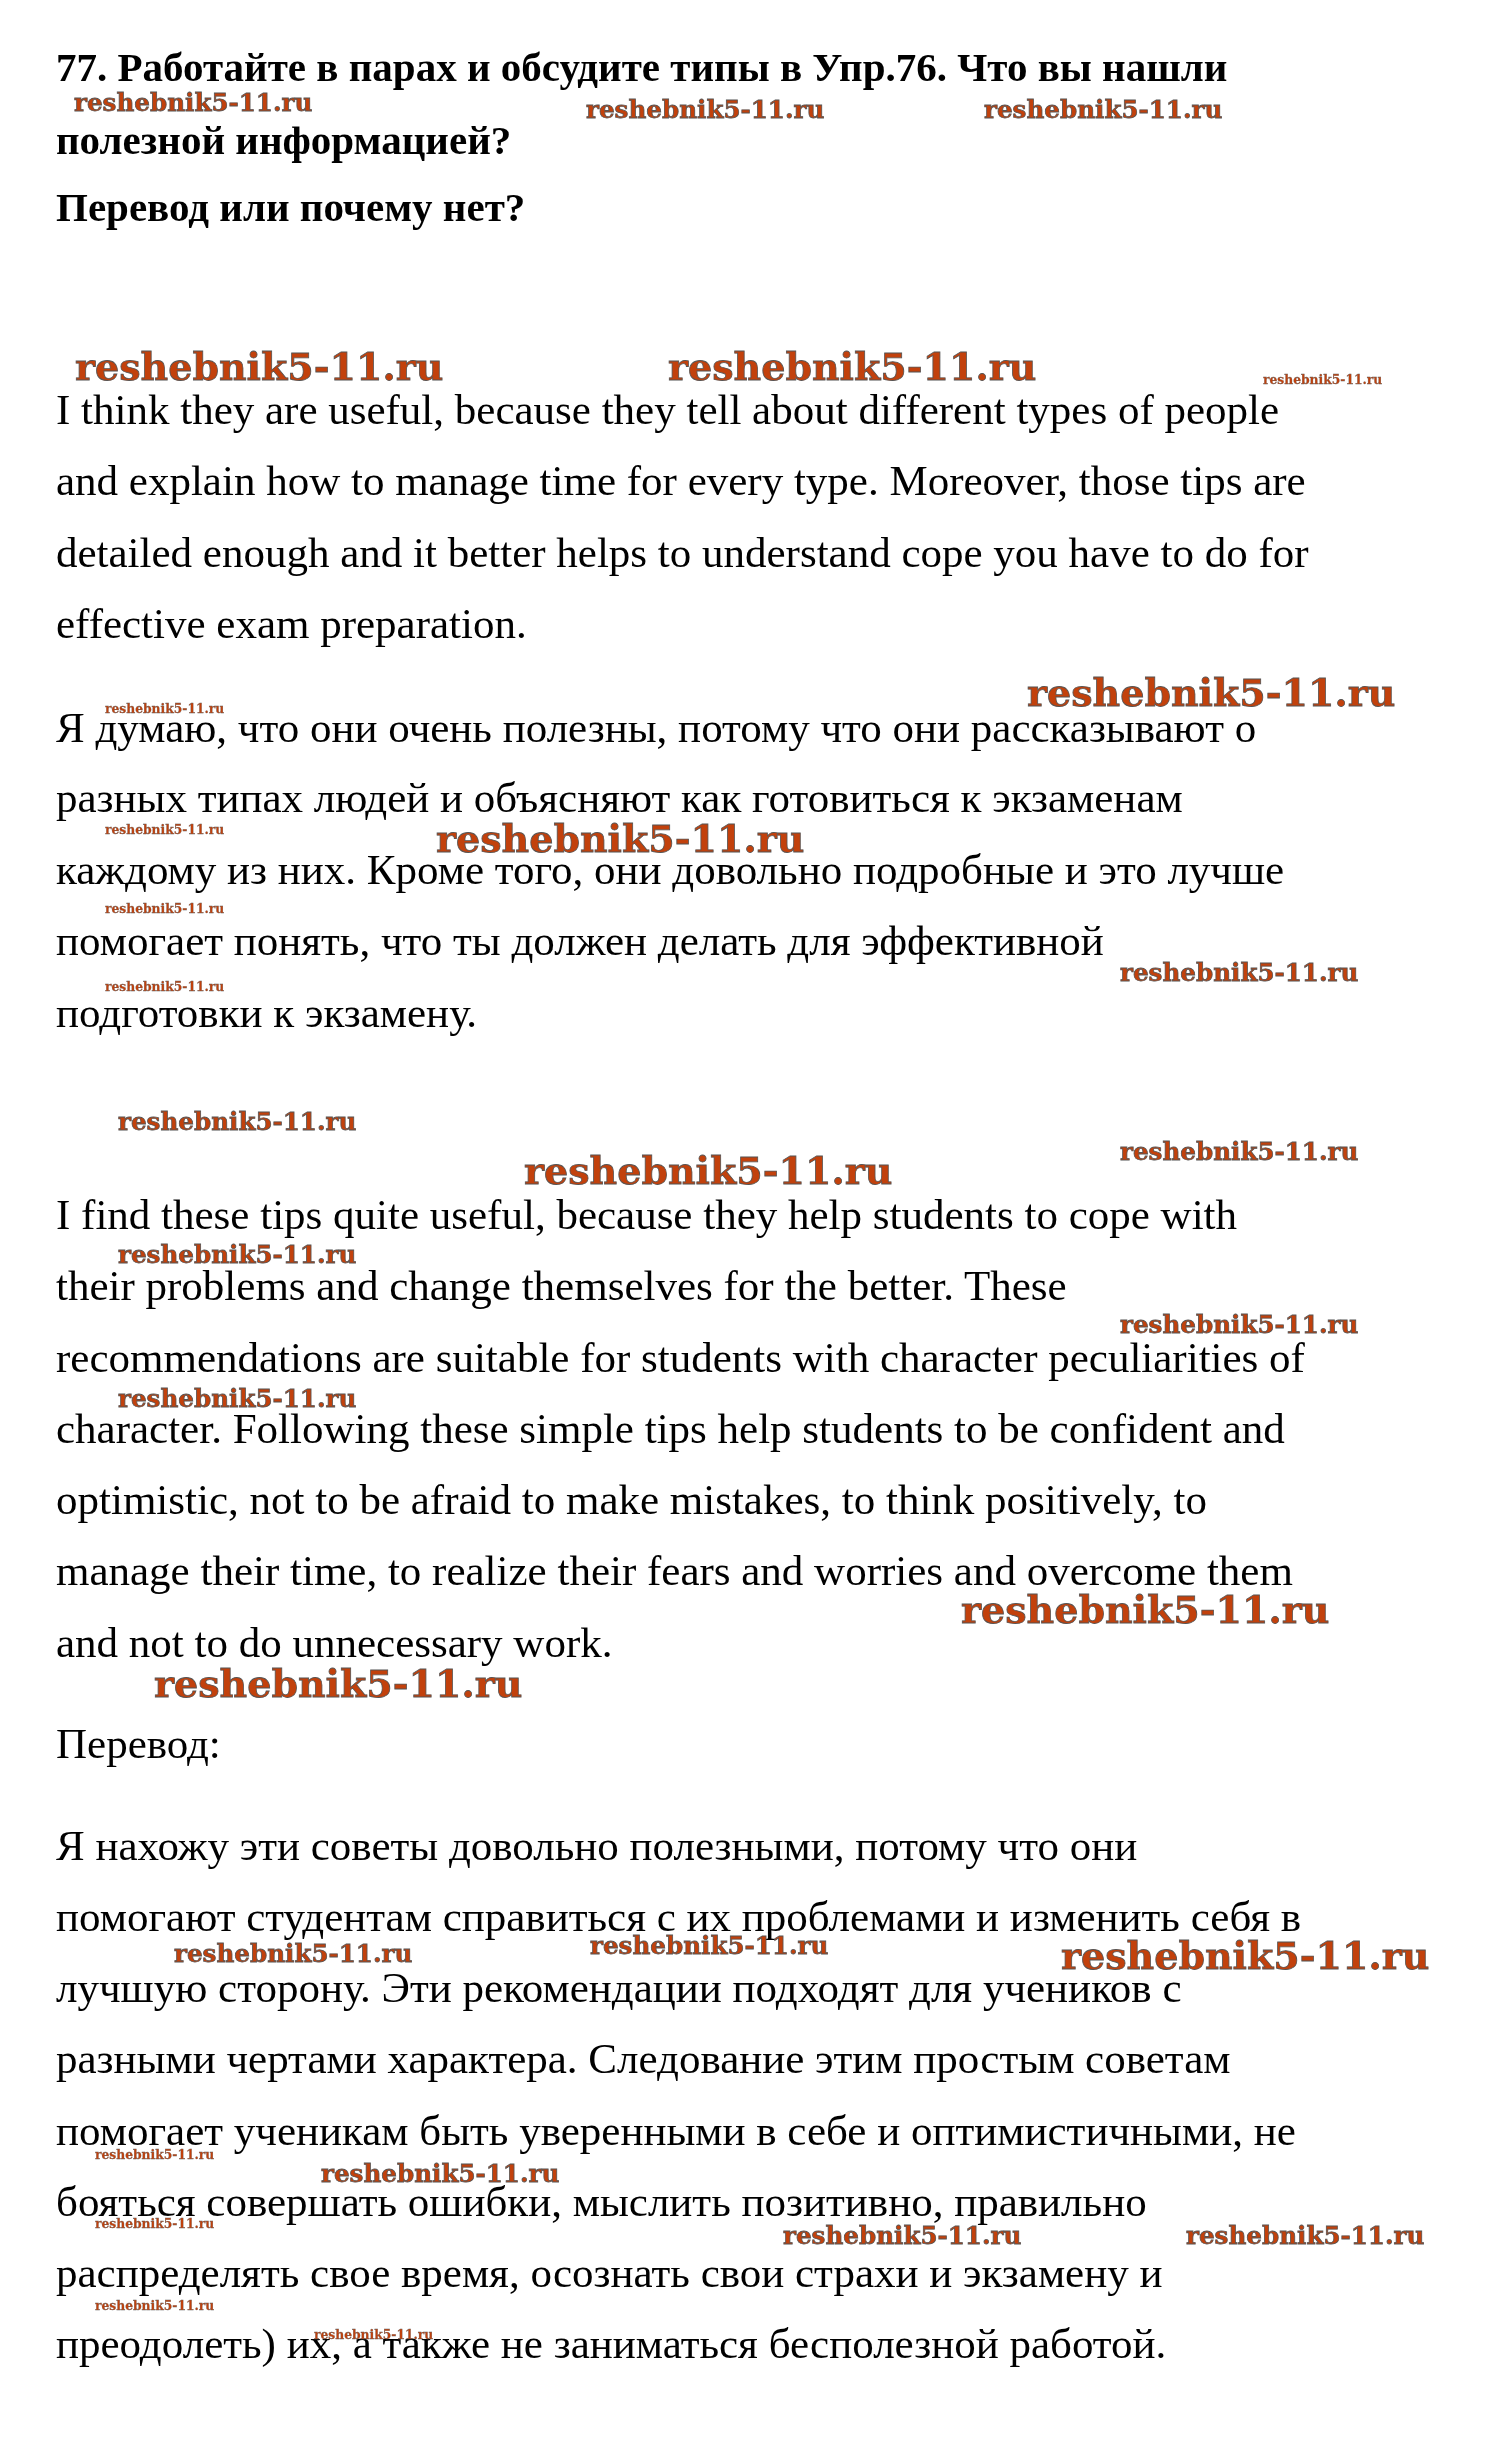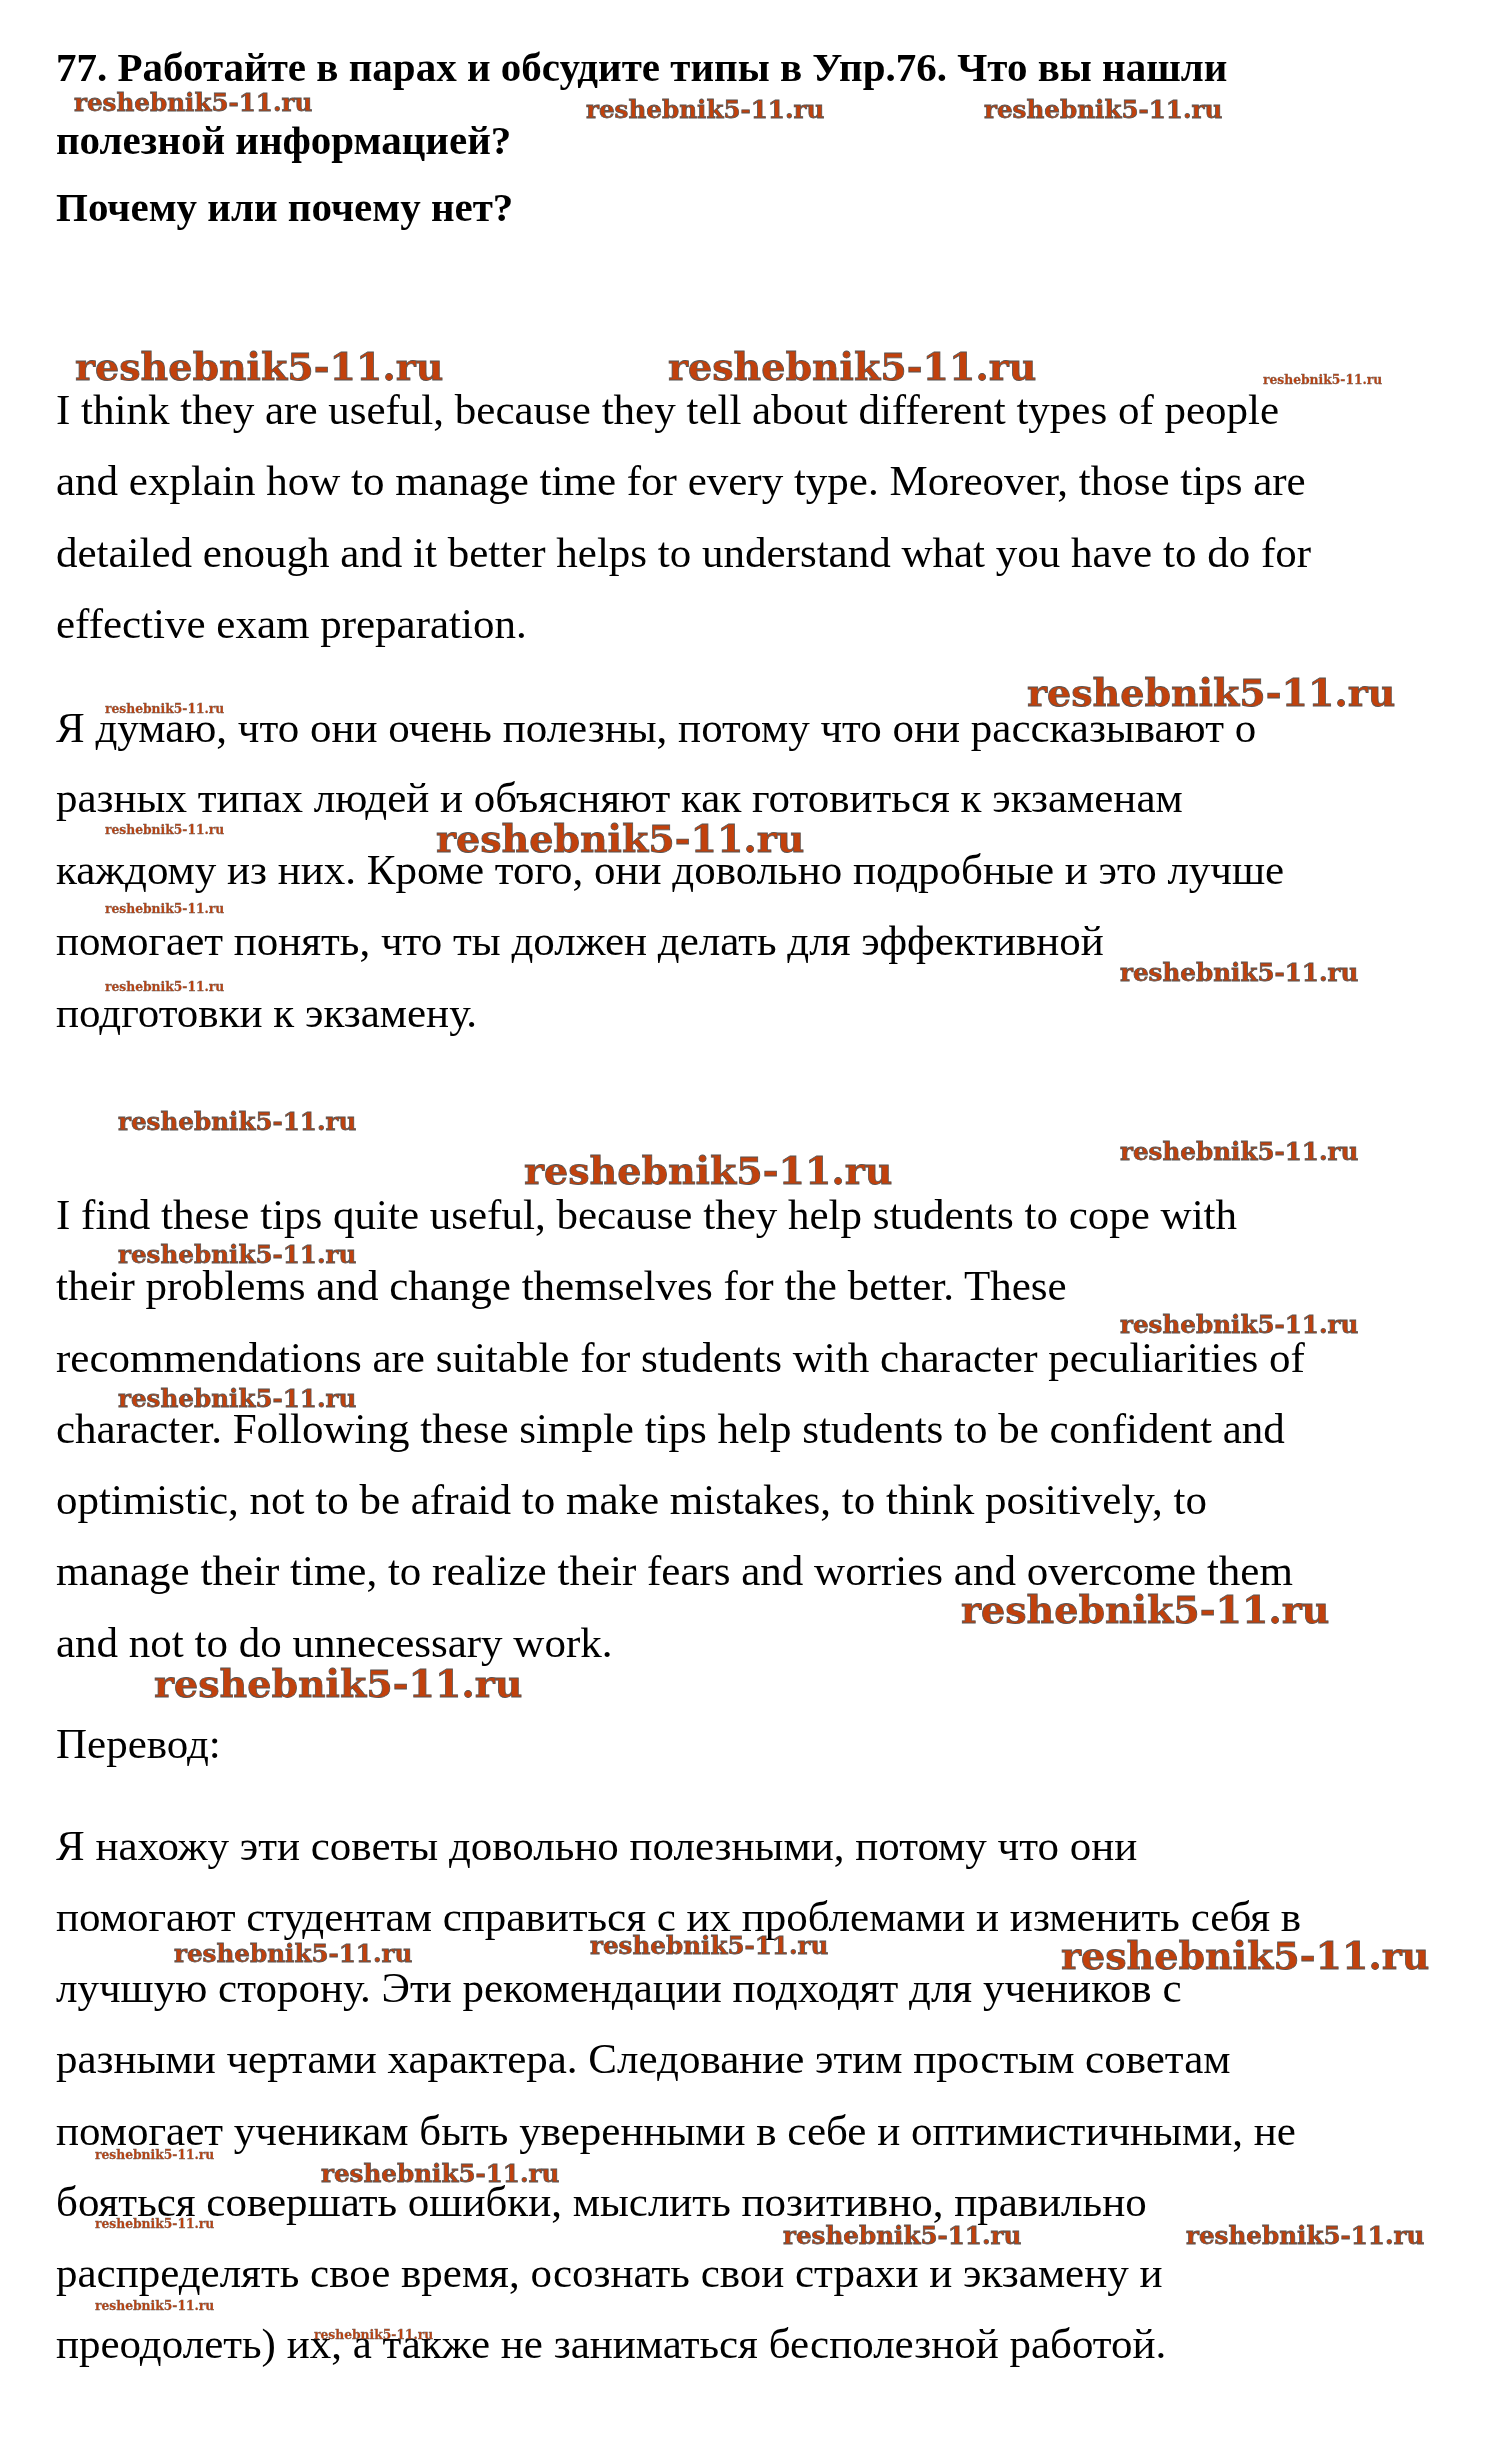--- a/index.html
+++ b/index.html
@@ -11,25 +11,25 @@
         color: #c2410c; -webkit-text-stroke: 0.8px #555; letter-spacing: 0px; }
   .wm.lg { font-size: 38px; }
   .wm.md { font-size: 24.6px; }
   .wm.sm { font-size: 12.3px; -webkit-text-stroke: 0.3px #666; }
 </style>
 </head>
 <body>
 
 <div class="line title" style="top:47px">77. Работайте в парах и обсудите типы в Упр.76. Что вы нашли</div>
 <div class="line title" style="top:120px">полезной информацией?</div>
-<div class="line title" style="top:187px">Почему или почему нет?</div>
+<div class="line title" style="top:187px">Перевод или почему нет?</div>
 
 <div class="line" style="top:388px">I think they are useful, because they tell about different types of people</div>
 <div class="line" style="top:459px">and explain how to manage time for every type. Moreover, those tips are</div>
-<div class="line" style="top:531px">detailed enough and it better helps to understand what you have to do for</div>
+<div class="line" style="top:531px">detailed enough and it better helps to understand cope you have to do for</div>
 <div class="line" style="top:602px">effective exam preparation.</div>
 
 <div class="line" style="top:706px">Я думаю, что они очень полезны, потому что они рассказывают о</div>
 <div class="line" style="top:776px">разных типах людей и объясняют как готовиться к экзаменам</div>
 <div class="line" style="top:848px">каждому из них. Кроме того, они довольно подробные и это лучше</div>
 <div class="line" style="top:919px">помогает понять, что ты должен делать для эффективной</div>
 <div class="line" style="top:991px">подготовки к экзамену.</div>
 
 <div class="line" style="top:1193px">I find these tips quite useful, because they help students to cope with</div>
 <div class="line" style="top:1264px">their problems and change themselves for the better. These</div>

